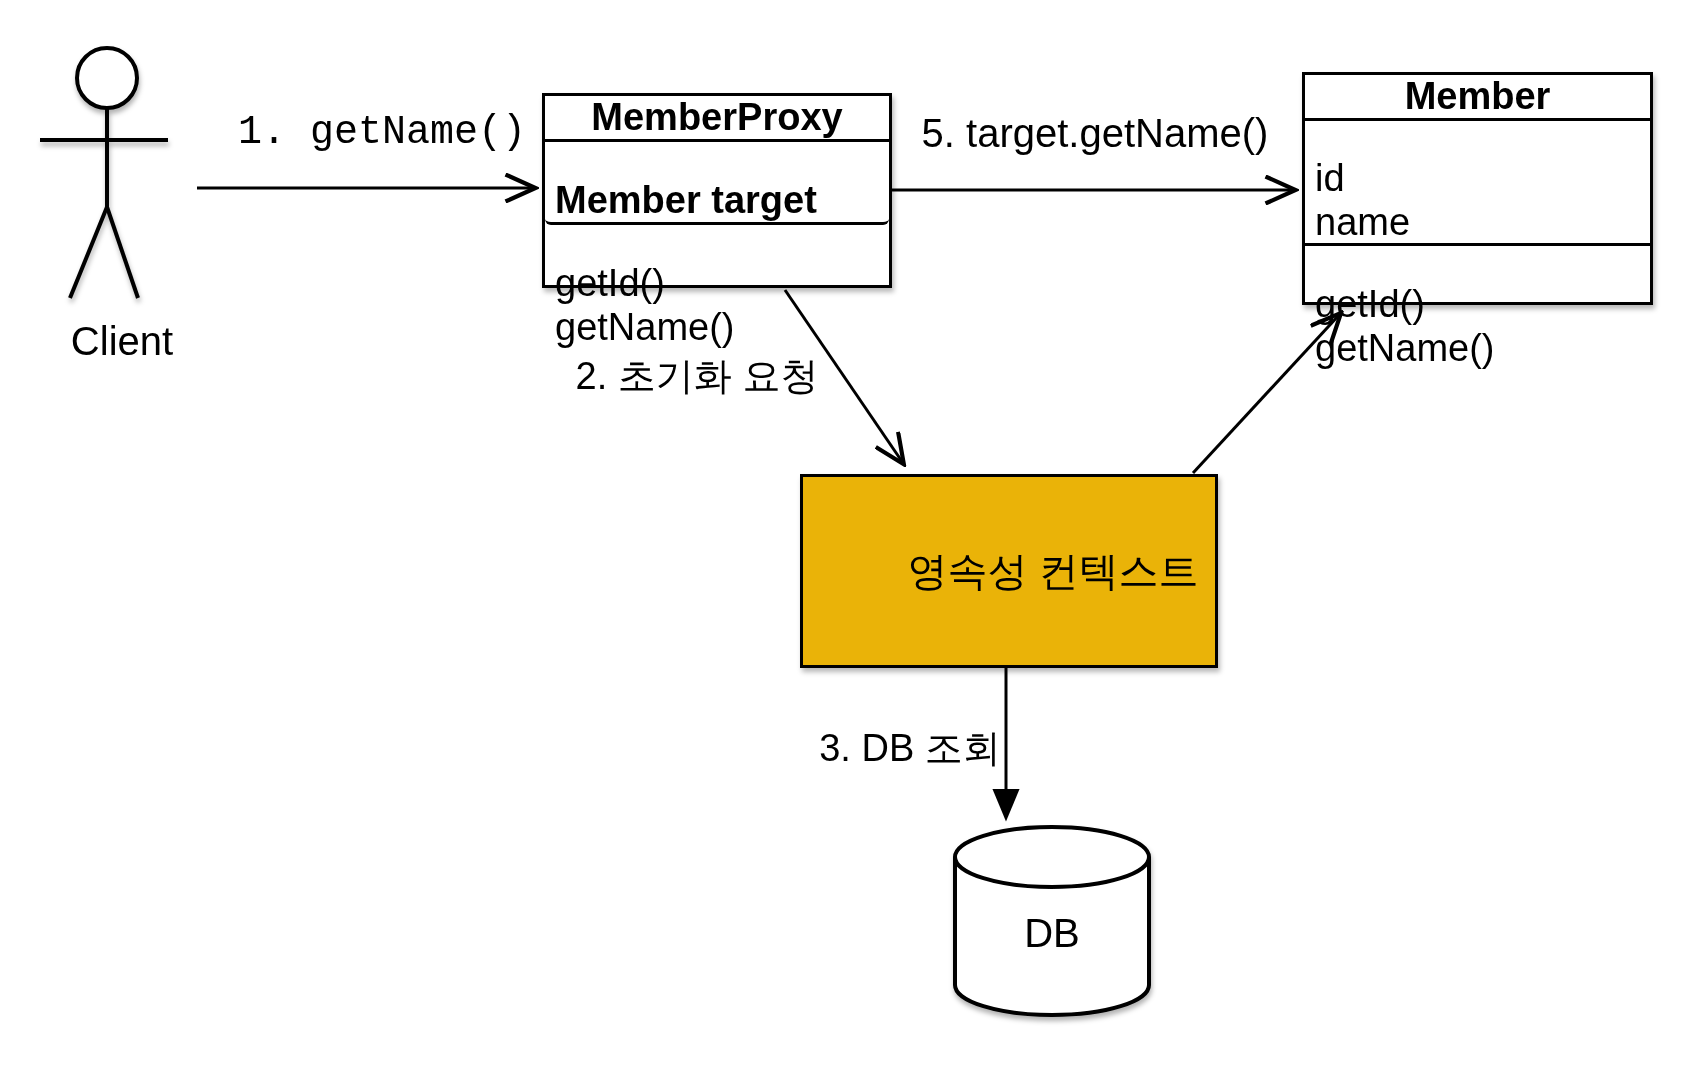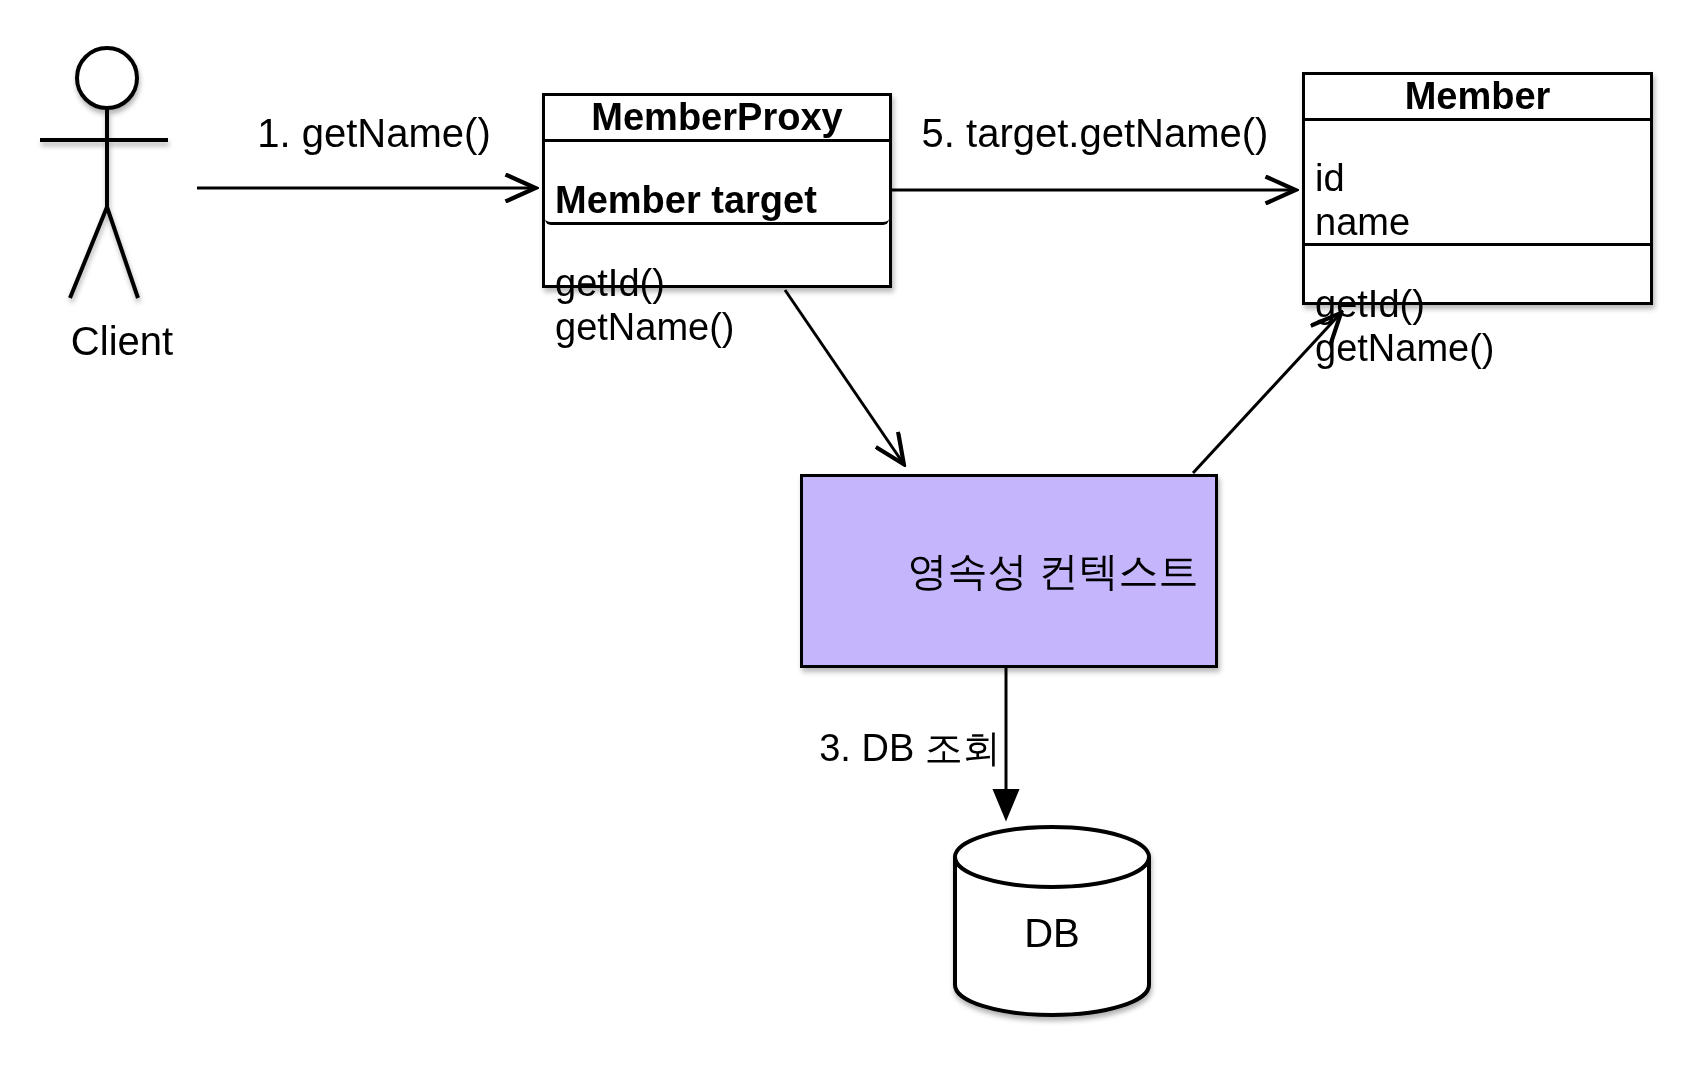--- a/index.html
+++ b/index.html
@@ -59,21 +59,21 @@
   .flow-label {
     position: absolute;
     font-size: 40px;
     line-height: 46px;
     text-align: center;
     white-space: nowrap;
   }
   .flow-label.k { font-size: 38px; }
   .node-box {
     position: absolute;
-    background: #c4b5fd;
+    background: #eab308;
     border: 3px solid #000000;
     box-sizing: border-box;
     display: flex;
     align-items: center;
     justify-content: center;
     box-shadow: 2px 4px 5px rgba(0,0,0,0.28);
     font-size: 40px;
   }
 </style>
 </head>
@@ -123,22 +123,23 @@
     </g>
 
     <g filter="url(#softShadow)">
       <path d="M955,857 L955,985 A97,30 0 0 0 1149,985 L1149,857" fill="#ffffff" stroke="#000000" stroke-width="4"></path>
       <ellipse cx="1052" cy="857" rx="97" ry="30" fill="#ffffff" stroke="#000000" stroke-width="4"></ellipse>
     </g>
   </svg>
 
   <div class="flow-label" style="left:52px; top:302px; width:140px;margin-top:16px;">Client</div>
 
-  <div class="flow-label" style="left:244px; top:110px; width:260px;">1. getName()</div>
+  <div class="flow-label" style="left:238px; top:110px; width:260px;font-family:Liberation Mono, monospace;">1. getName()</div>
   <div class="flow-label" style="left:905px; top:110px; width:380px;">5. target.getName()</div>
+  <div class="flow-label k" style="left:562px; top:353px; width:270px;">2. 초기화 요청</div>
   <div class="flow-label k" style="left:810px; top:725px; width:200px;">3. DB 조회</div>
 
   <div class="uml-class" style="left:542px; top:93px; width:350px; height:195px;">
     <div class="uml-title" style="height:50px;">MemberProxy</div>
     <div class="uml-fields" style="height:53px;border-radius:6px;">
       <div class="uml-row bold">Member target</div>
     </div>
     <div class="uml-methods">
       <div class="uml-row">getId()</div>
       <div class="uml-row">getName()</div>

